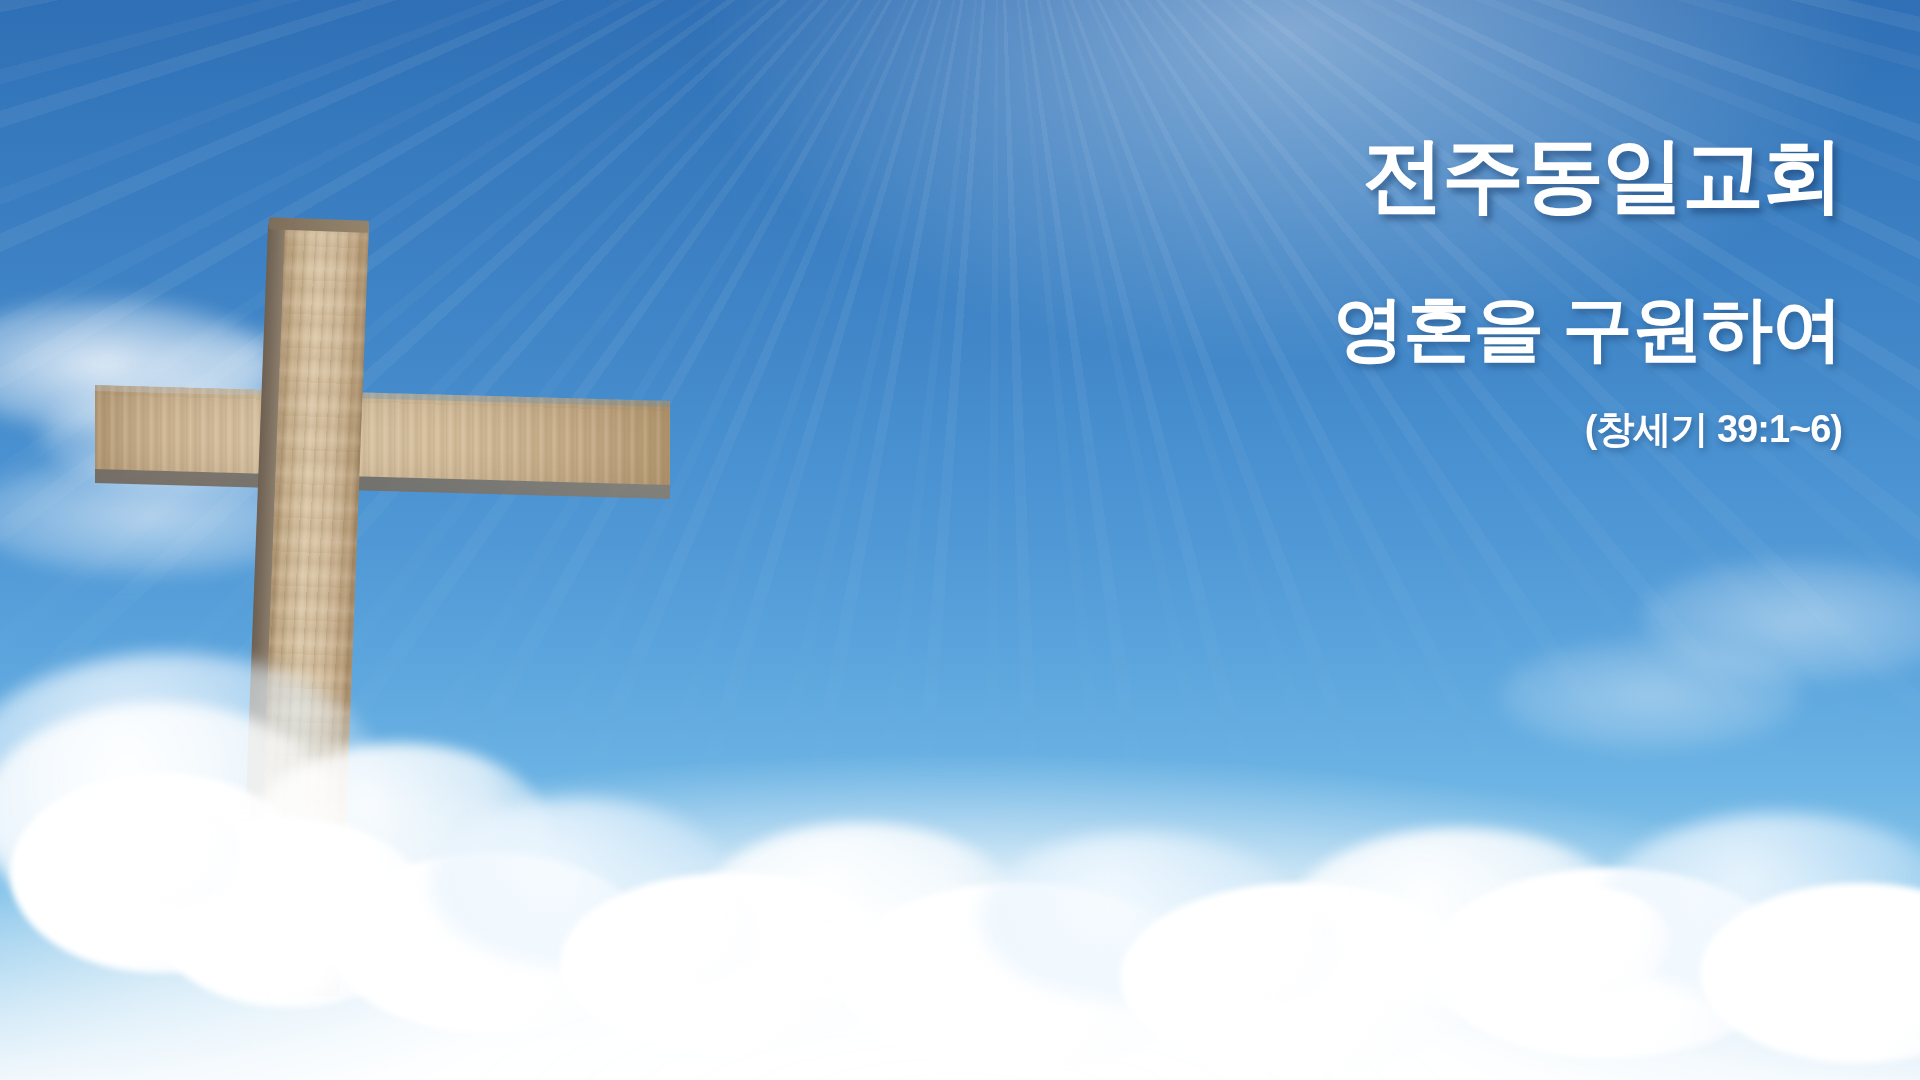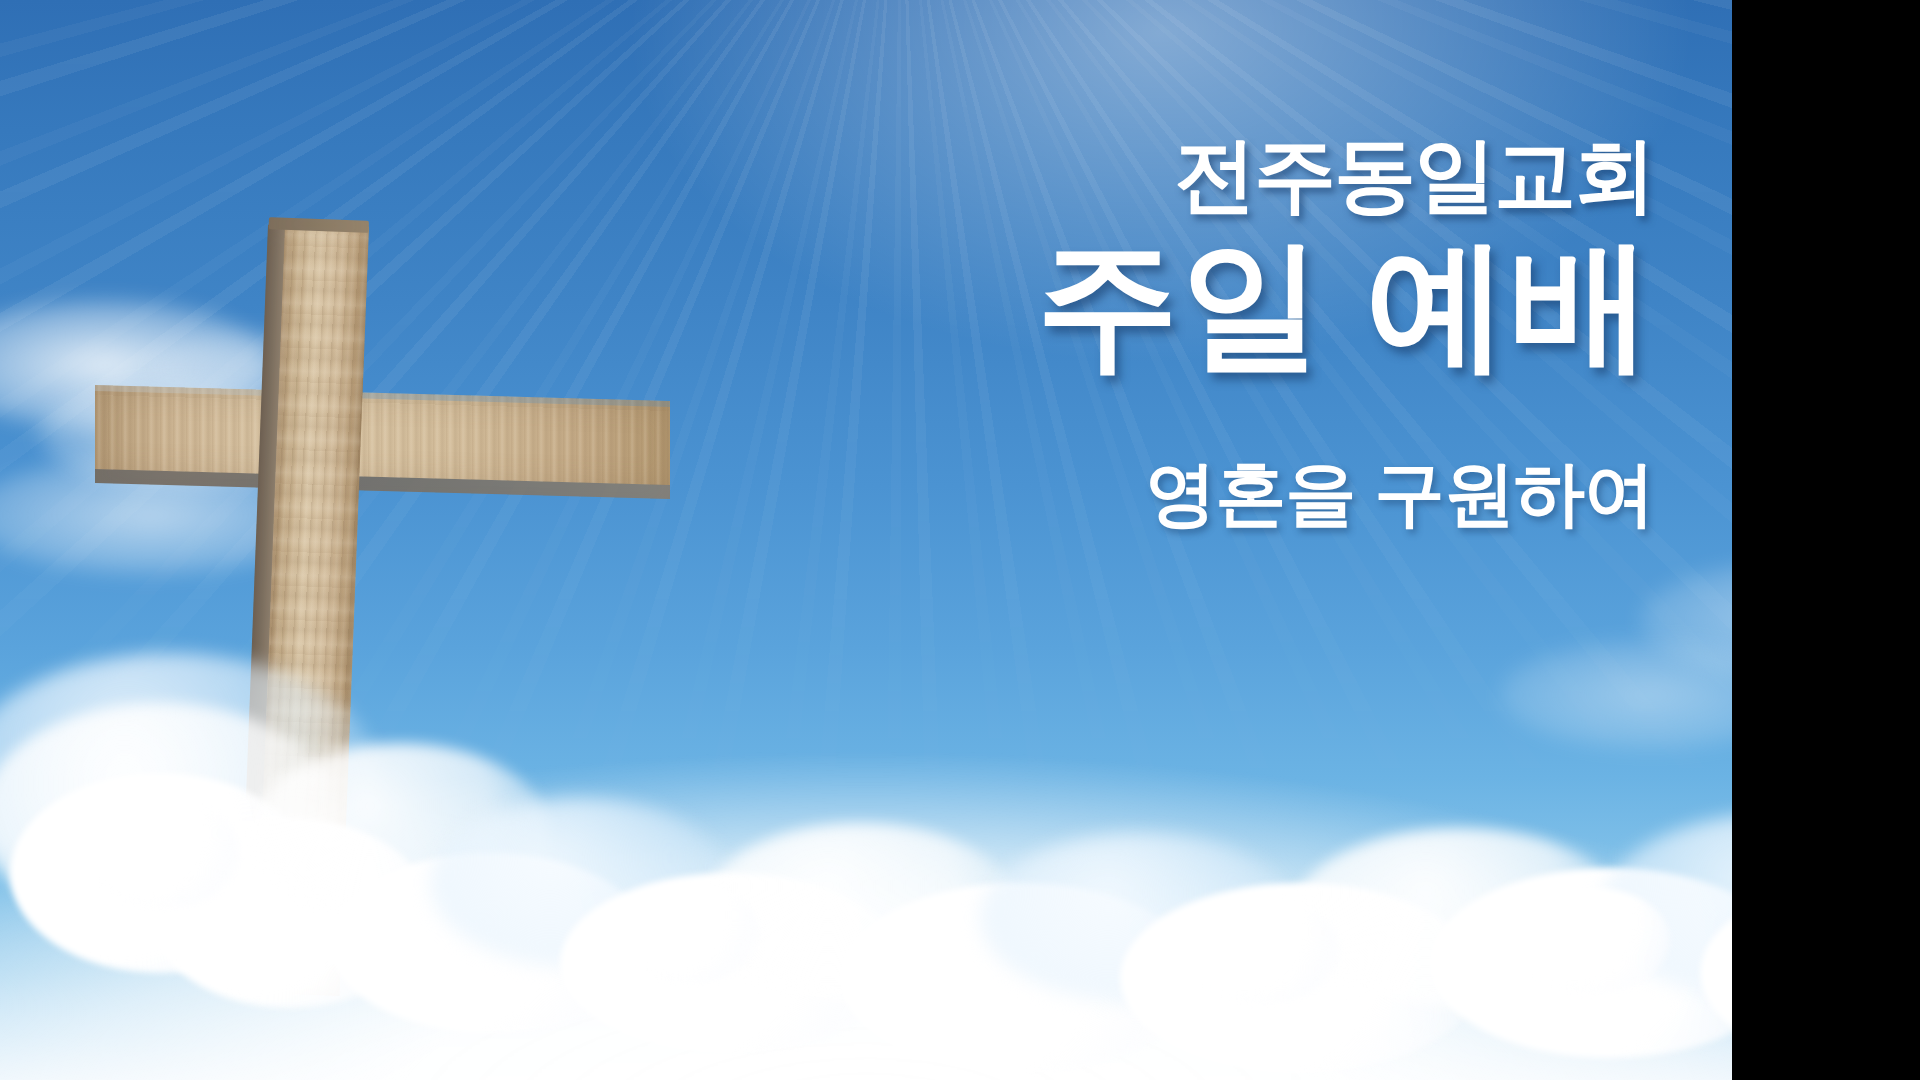--- a/index.html
+++ b/index.html
@@ -9,21 +9,21 @@
   }
   body {
     width: 1920px;
     height: 1080px;
     overflow: hidden;
     font-family: "Liberation Sans", "DejaVu Sans", sans-serif;
   }
 
   #stage {
     position: relative;
-    width: 1732px;
+    width: 1920px;
     height: 1080px;
     overflow: hidden;
   }
 
   
   .sky {
     position: absolute;
     inset: 0;
     background:
       linear-gradient(to bottom,
@@ -224,21 +224,21 @@
 
     <div class="puff" style="left:90px;   top:215px; width:150px; height:110px;"></div>
     <div class="puff" style="left:620px;  top:300px; width:140px; height:100px;"></div>
     <div class="puff" style="left:1190px; top:315px; width:150px; height:105px;"></div>
     <div class="puff" style="left:1520px; top:305px; width:150px; height:105px;"></div>
   </div>
 
   <div class="textblock">
     <div class="church-name">전주동일교회</div>
 
-    <div class="service-title">주일 예배</div>
 
     <div class="slogan">
       <span class="line">영혼을 구원하여</span>
     </div>
 
+    <div class="verse-ref">(창세기 39:1~6)</div>
   </div>
 
 </div>
 
 </body></html>

